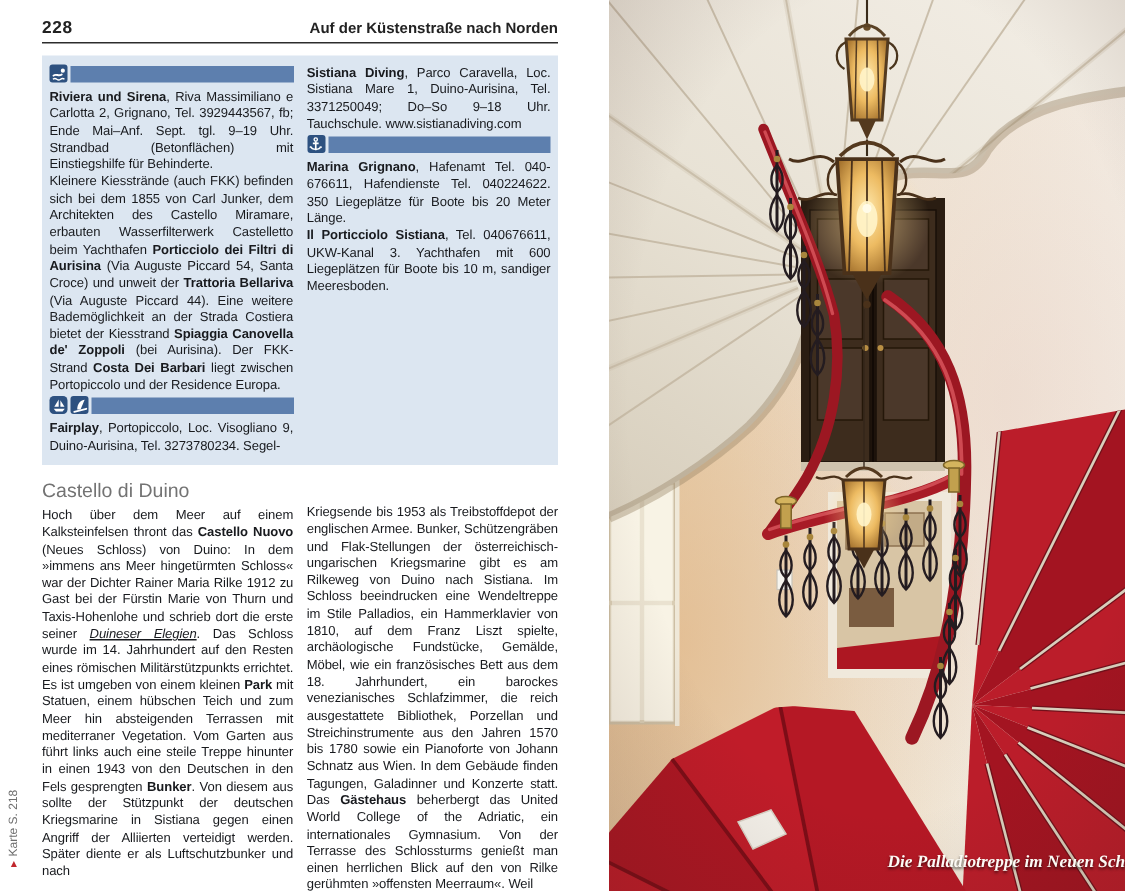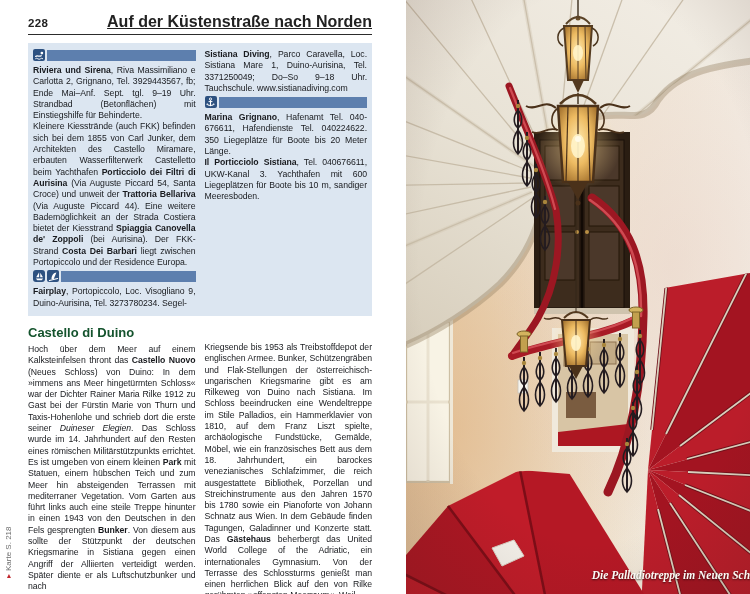--- a/index.html
+++ b/index.html
@@ -3,37 +3,37 @@
 <meta charset="utf-8">
 <style>
   html,body{margin:0;padding:0;background:#888;}
   .page{position:relative;width:750px;height:594px;background:#ffffff;overflow:hidden;
         font-family:"Liberation Sans",sans-serif;}
   
   .left-pane{position:absolute;left:0;top:0;width:378px;height:594px;background:#fff;}
   .header-row{margin:13px 0 0 28px;width:344px;border-bottom:1.6px solid #2c2c2c;
               padding-bottom:3px;display:flex;gap:11px;align-items:baseline;justify-content:space-between;}
   .page-number{font-weight:bold;font-size:11.5px;color:#222;letter-spacing:.4px;}
-  .header-title{font-weight:bold;font-size:16px;color:#222;text-decoration:underline;}
+  .header-title{font-weight:bold;font-size:10px;color:#222;}
   .infobox{margin:8px 0 0 28px;width:344px;background:#dce6f1;
            padding:6px 5px 7px 5px;box-sizing:border-box;display:flex;gap:9px;}
   .ibcol{flex:1;min-width:0;}
   .entry{margin:0;font-size:8.7px;line-height:11.3px;text-align:justify;color:#181a1e;
          letter-spacing:-0.05px;}
   .b{font-weight:bold;}
-  .i{font-style:italic;}
+  .i{font-style:italic;text-decoration:underline;}
   .secbar{display:flex;gap:2px;margin:2px 0 4px 0;height:12px;align-items:center;}
   .secbar:first-child{margin-top:0;}
   .icbox{width:12px;height:12px;background:#2d5180;border-radius:2px;flex:0 0 auto;
          display:flex;align-items:center;justify-content:center;}
   .icbox svg{display:block;}
   .bluebar{flex:1;height:11px;background:#5d7fae;}
   .article{margin:9px 0 0 28px;width:344px;display:flex;gap:9px;}
   .artcol{flex:1;min-width:0;}
-  .art-heading{margin:0 0 4px 0;font-size:13px;font-weight:bold;color:#14532d;}
+  .art-heading{margin:0 0 4px 0;font-size:13px;font-weight:normal;color:#737373;}
   .art-spacer{height:17px;}
   .sidebar-note{position:absolute;left:4px;top:578px;transform:rotate(-90deg);
                 transform-origin:0 0;white-space:nowrap;font-size:8px;color:#6e6e6e;}
   .sidebar-note .tri{color:#c1272d;font-size:8px;margin-right:3px;}
   
   .photo{position:absolute;left:378px;top:0;width:372px;height:594px;overflow:hidden;padding-left:28px;}
   .photo svg{display:block;width:372px;height:594px;}
   .photo-caption{position:absolute;right:10px;bottom:13px;color:#fcfaf5;
                  font-family:"Liberation Serif",serif;font-style:italic;font-weight:bold;
                  font-size:11.5px;text-shadow:0 1px 2px rgba(0,0,0,.65);}

